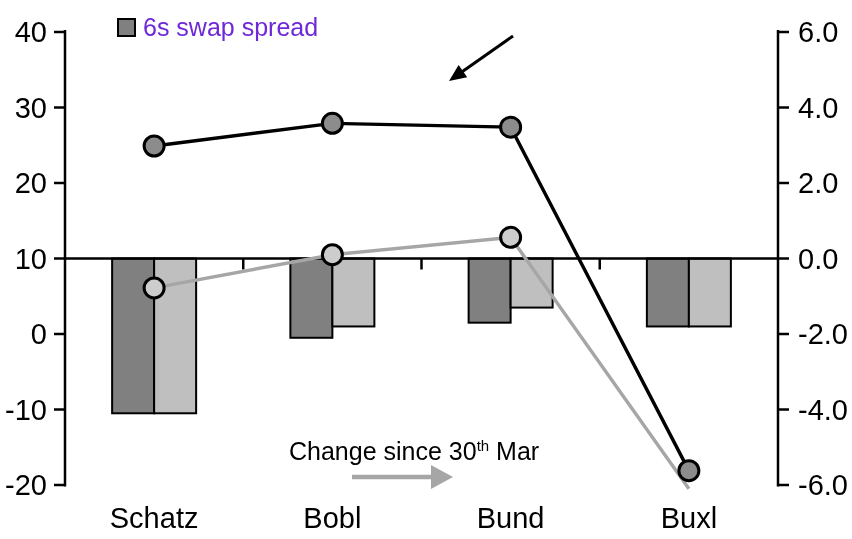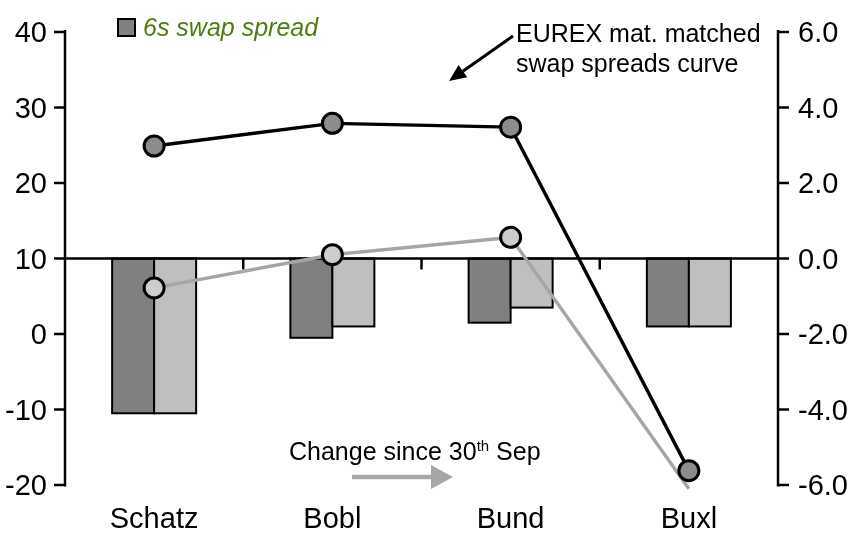--- a/index.html
+++ b/index.html
@@ -2,21 +2,21 @@
 <html><head>
 <meta charset="utf-8">
 <style>
   html,body{margin:0;padding:0;background:#fff;}
   body{font-family:"Liberation Sans",sans-serif;}
   #stage{position:relative;width:852px;height:539px;background:#ffffff;overflow:hidden;}
   #plot-svg{position:absolute;left:0;top:0;}
   .legend{position:absolute;left:117px;top:11px;}
   .legend-item{display:flex;align-items:center;height:33px;}
   .legend-swatch{width:19px;height:19px;box-sizing:border-box;border:2.5px solid #000;margin-right:7px;flex:0 0 auto;}
-  .legend-label{font-size:25px;color:#4d7c0f;white-space:nowrap;font-style:italic;}
+  .legend-label{font-size:25px;color:#6d28d9;white-space:nowrap;}
   .curve-note{position:absolute;left:516px;top:18px;font-size:25px;line-height:30px;color:#000;white-space:nowrap;}
   .change-note{position:absolute;left:289px;top:437px;font-size:25px;color:#000;white-space:nowrap;}
   .change-note sup{font-size:60%;vertical-align:super;line-height:0;}
   svg text{font-family:"Liberation Sans",sans-serif;fill:#000;}
   .axis-num{font-size:29px;}
   .cat-label{font-size:29px;}
 </style>
 </head>
 <body>
 
@@ -83,19 +83,15 @@
       <polygon points="431,465 453,477 431,489" fill="#a6a6a6"></polygon>
     </svg>
 
   <div class="legend">
     <div class="legend-item">
       <span class="legend-swatch" style="background: rgb(128, 128, 128);"></span>
       <span class="legend-label">6s swap spread</span>
     </div>
   </div>
 
-  <div class="curve-note">
-    <div>EUREX mat. matched</div>
-    <div>swap spreads curve</div>
-  </div>
 
-  <div class="change-note"><span>Change since 30</span><sup>th</sup><span> Sep</span></div>
+  <div class="change-note"><span>Change since 30</span><sup>th</sup><span> Mar</span></div>
 </div>
 
 </body></html>

